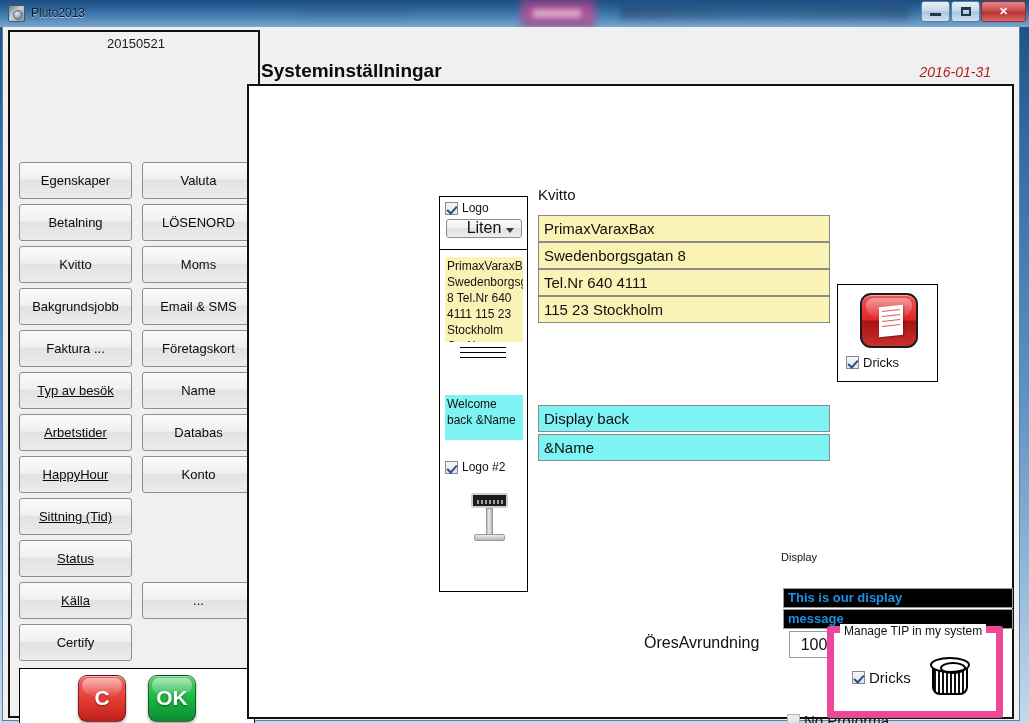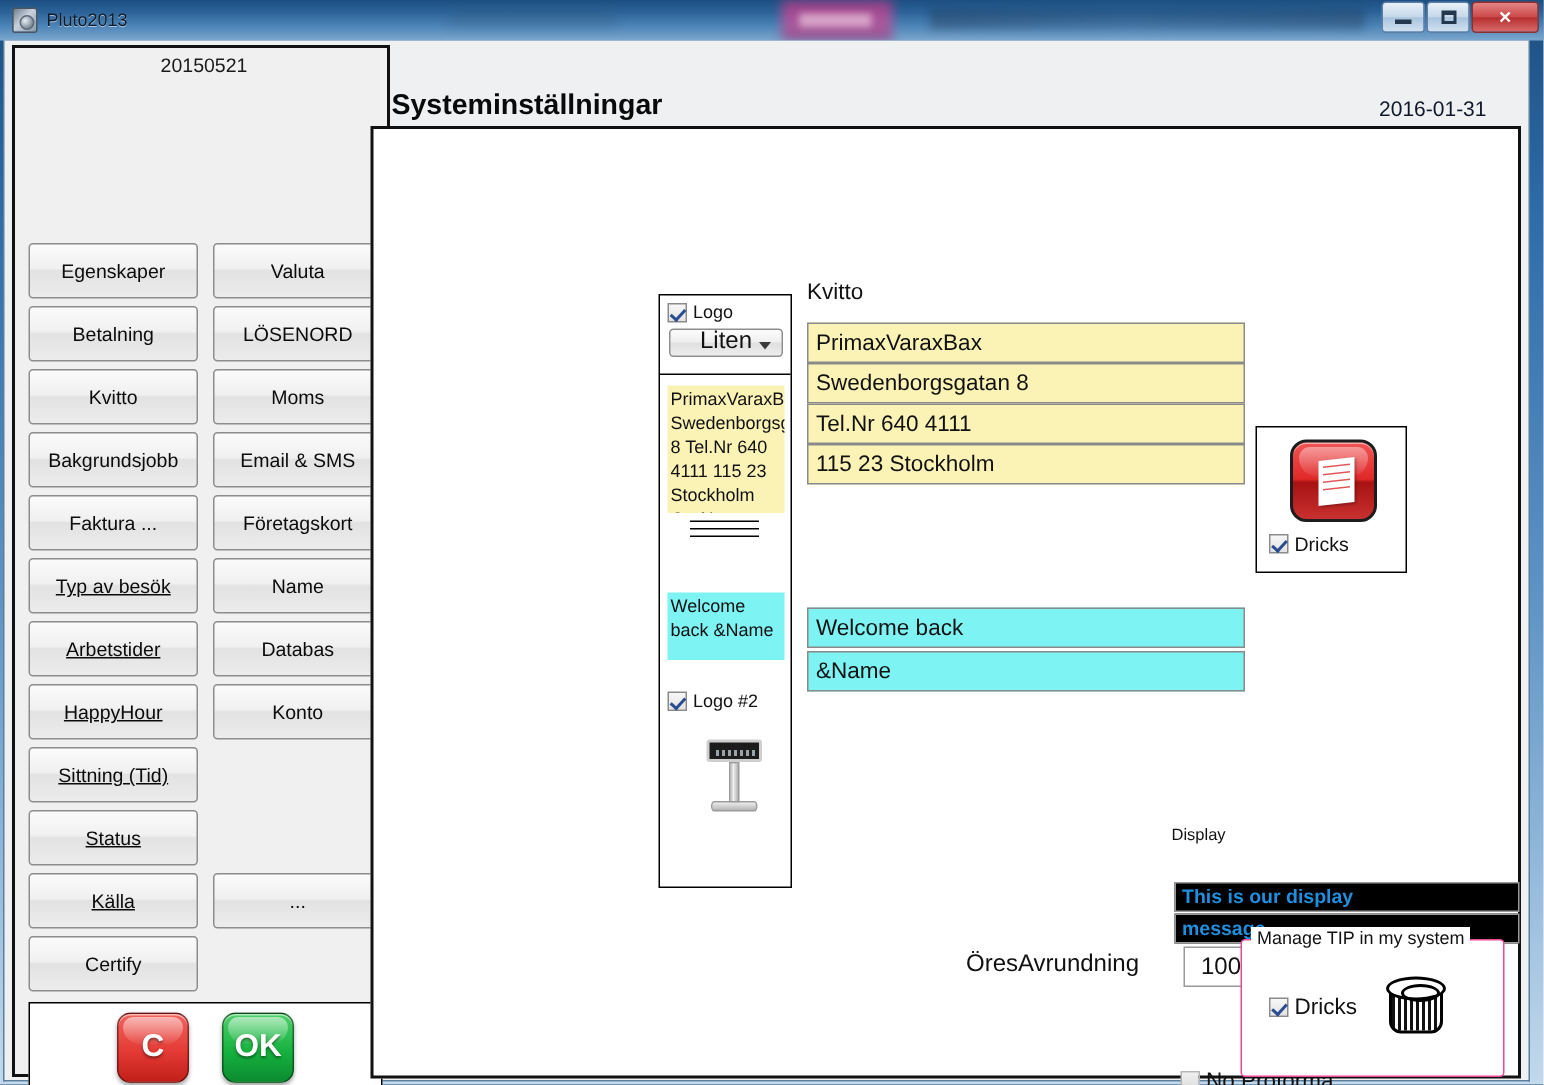--- a/index.html
+++ b/index.html
@@ -133,21 +133,21 @@
   #main-panel {
     position: absolute; left: 244px; top: 57px; width: 767px; height: 635px;
     background: #fff; border: 2px solid #111;
   }
   #page-title {
     position: absolute; left: 258px; top: 33px;
     font-size: 19px; font-weight: bold; color: #0a0a0a;
   }
   #date-right {
     position: absolute; right: 28px; top: 37px;
-    font-size: 14px; color: #0f172a;
+    font-size: 14px; color: #b91c1c; font-style: italic;
   }
 
   
   #receipt-preview {
     position: absolute; left: 190px; top: 110px; width: 89px; height: 396px;
     border: 1px solid #000; background: #fff;
   }
   #preview-head {
     position: absolute; left: 0; top: 0; width: 87px; height: 53px;
     border-bottom: 1px solid #000;
@@ -270,21 +270,21 @@
     position: absolute; left: 540px; top: 545px; width: 50px; height: 27px;
     border: 1px solid #999; background: #fff;
     font-size: 16px; color: #111; text-align: center; line-height: 25px; cursor: text;
   }
   #ores-hint { position: absolute; left: 602px; top: 548px; font-size: 16px; color: #111; }
   #cb-noproforma { position: absolute; left: 538px; top: 626px; font-size: 15px; color: #111; }
 
   
   #tip-group {
     position: absolute; left: 578px; top: 540px; width: 176px; height: 92px;
-    border: 1px solid #ec4899; border-radius: 3px; background: #fff;
+    border: 7px solid #ec4899; border-radius: 3px; background: #fff;
   }
   #tip-legend {
     position: absolute; left: 6px; top: -9px; background: #fff; padding: 0 4px;
     font-size: 12px; color: #111;
   }
   #cb-tip-dricks { position: absolute; left: 18px; top: 36px; font-size: 15px; color: #111; }
   #coin-stack { position: absolute; left: 92px; top: 22px; width: 48px; height: 46px; }
   #coin-body {
     position: absolute; left: 6px; top: 10px; width: 36px; height: 30px;
     background: repeating-linear-gradient(90deg,#111 0 2px,#fff 2px 4px);
@@ -404,21 +404,21 @@
 
       <div class="chk-row" id="cb-skriv">
         <span class="cb on"></span>
         <span>Skriv detaljer</span>
       </div>
       <div class="chk-row" id="cb-dricks-mid">
         <span class="cb dim"></span>
         <span>Dricks</span>
       </div>
 
-      <div class="field cyan" style="top:319px">Welcome back</div>
+      <div class="field cyan" style="top:319px">Display back</div>
       <div class="field cyan" style="top:348px">&amp;Name</div>
 
       <div id="dricks-panel">
         <div id="dricks-icon">
           <div id="dricks-doc">
             <i></i>
             <i></i>
             <i></i>
             <i></i>
           </div>

